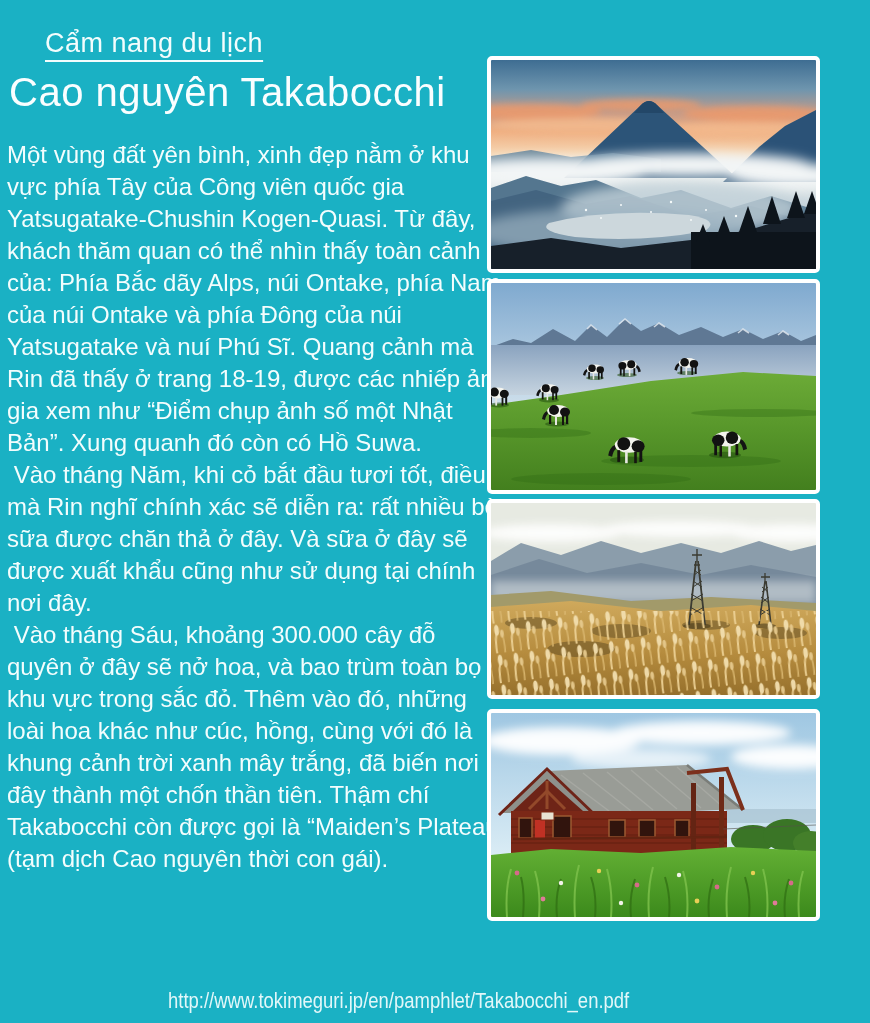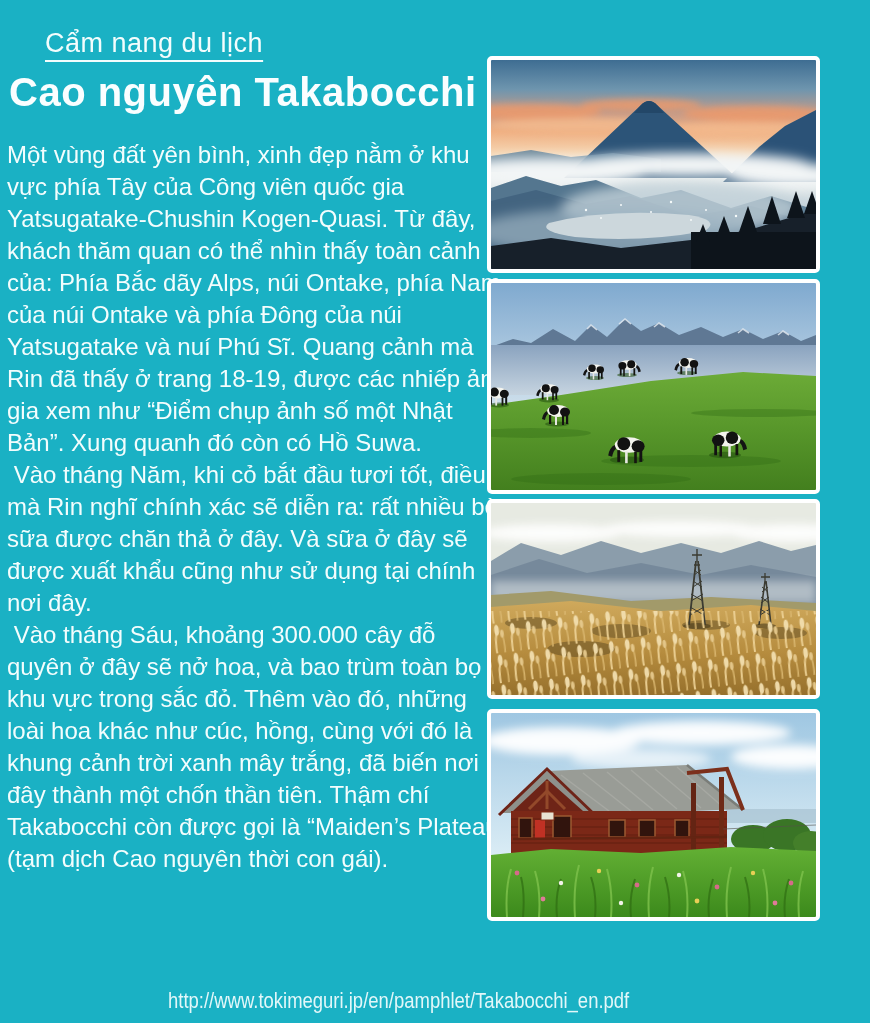--- a/index.html
+++ b/index.html
@@ -10,21 +10,21 @@
   }
   .page{position:relative;width:870px;height:800px;}
   .kicker{
     position:absolute;left:45px;top:28px;
     font-size:27px;color:var(--color-text,#f3fdfd);
     text-decoration:underline;text-decoration-thickness:1.5px;text-underline-offset:8px;
     letter-spacing:.5px;
   }
   .title{
     position:absolute;left:9px;top:70px;margin:0;
-    font-size:40px;font-weight:700;letter-spacing:.5px;
+    font-size:40px;font-weight:400;letter-spacing:.5px;
     color:var(--color-title,#fafeff);
   }
   .bodytext{
     position:absolute;left:7px;top:139px;width:500px;
     font-size:24px;line-height:32px;color:var(--color-text,#f3fdfd);
   }
   .bodytext p{margin:0;white-space:pre-wrap;}
   .photo{
     position:absolute;left:487px;width:333px;
     background:#fff;border:4px solid #fff;border-radius:5px;

